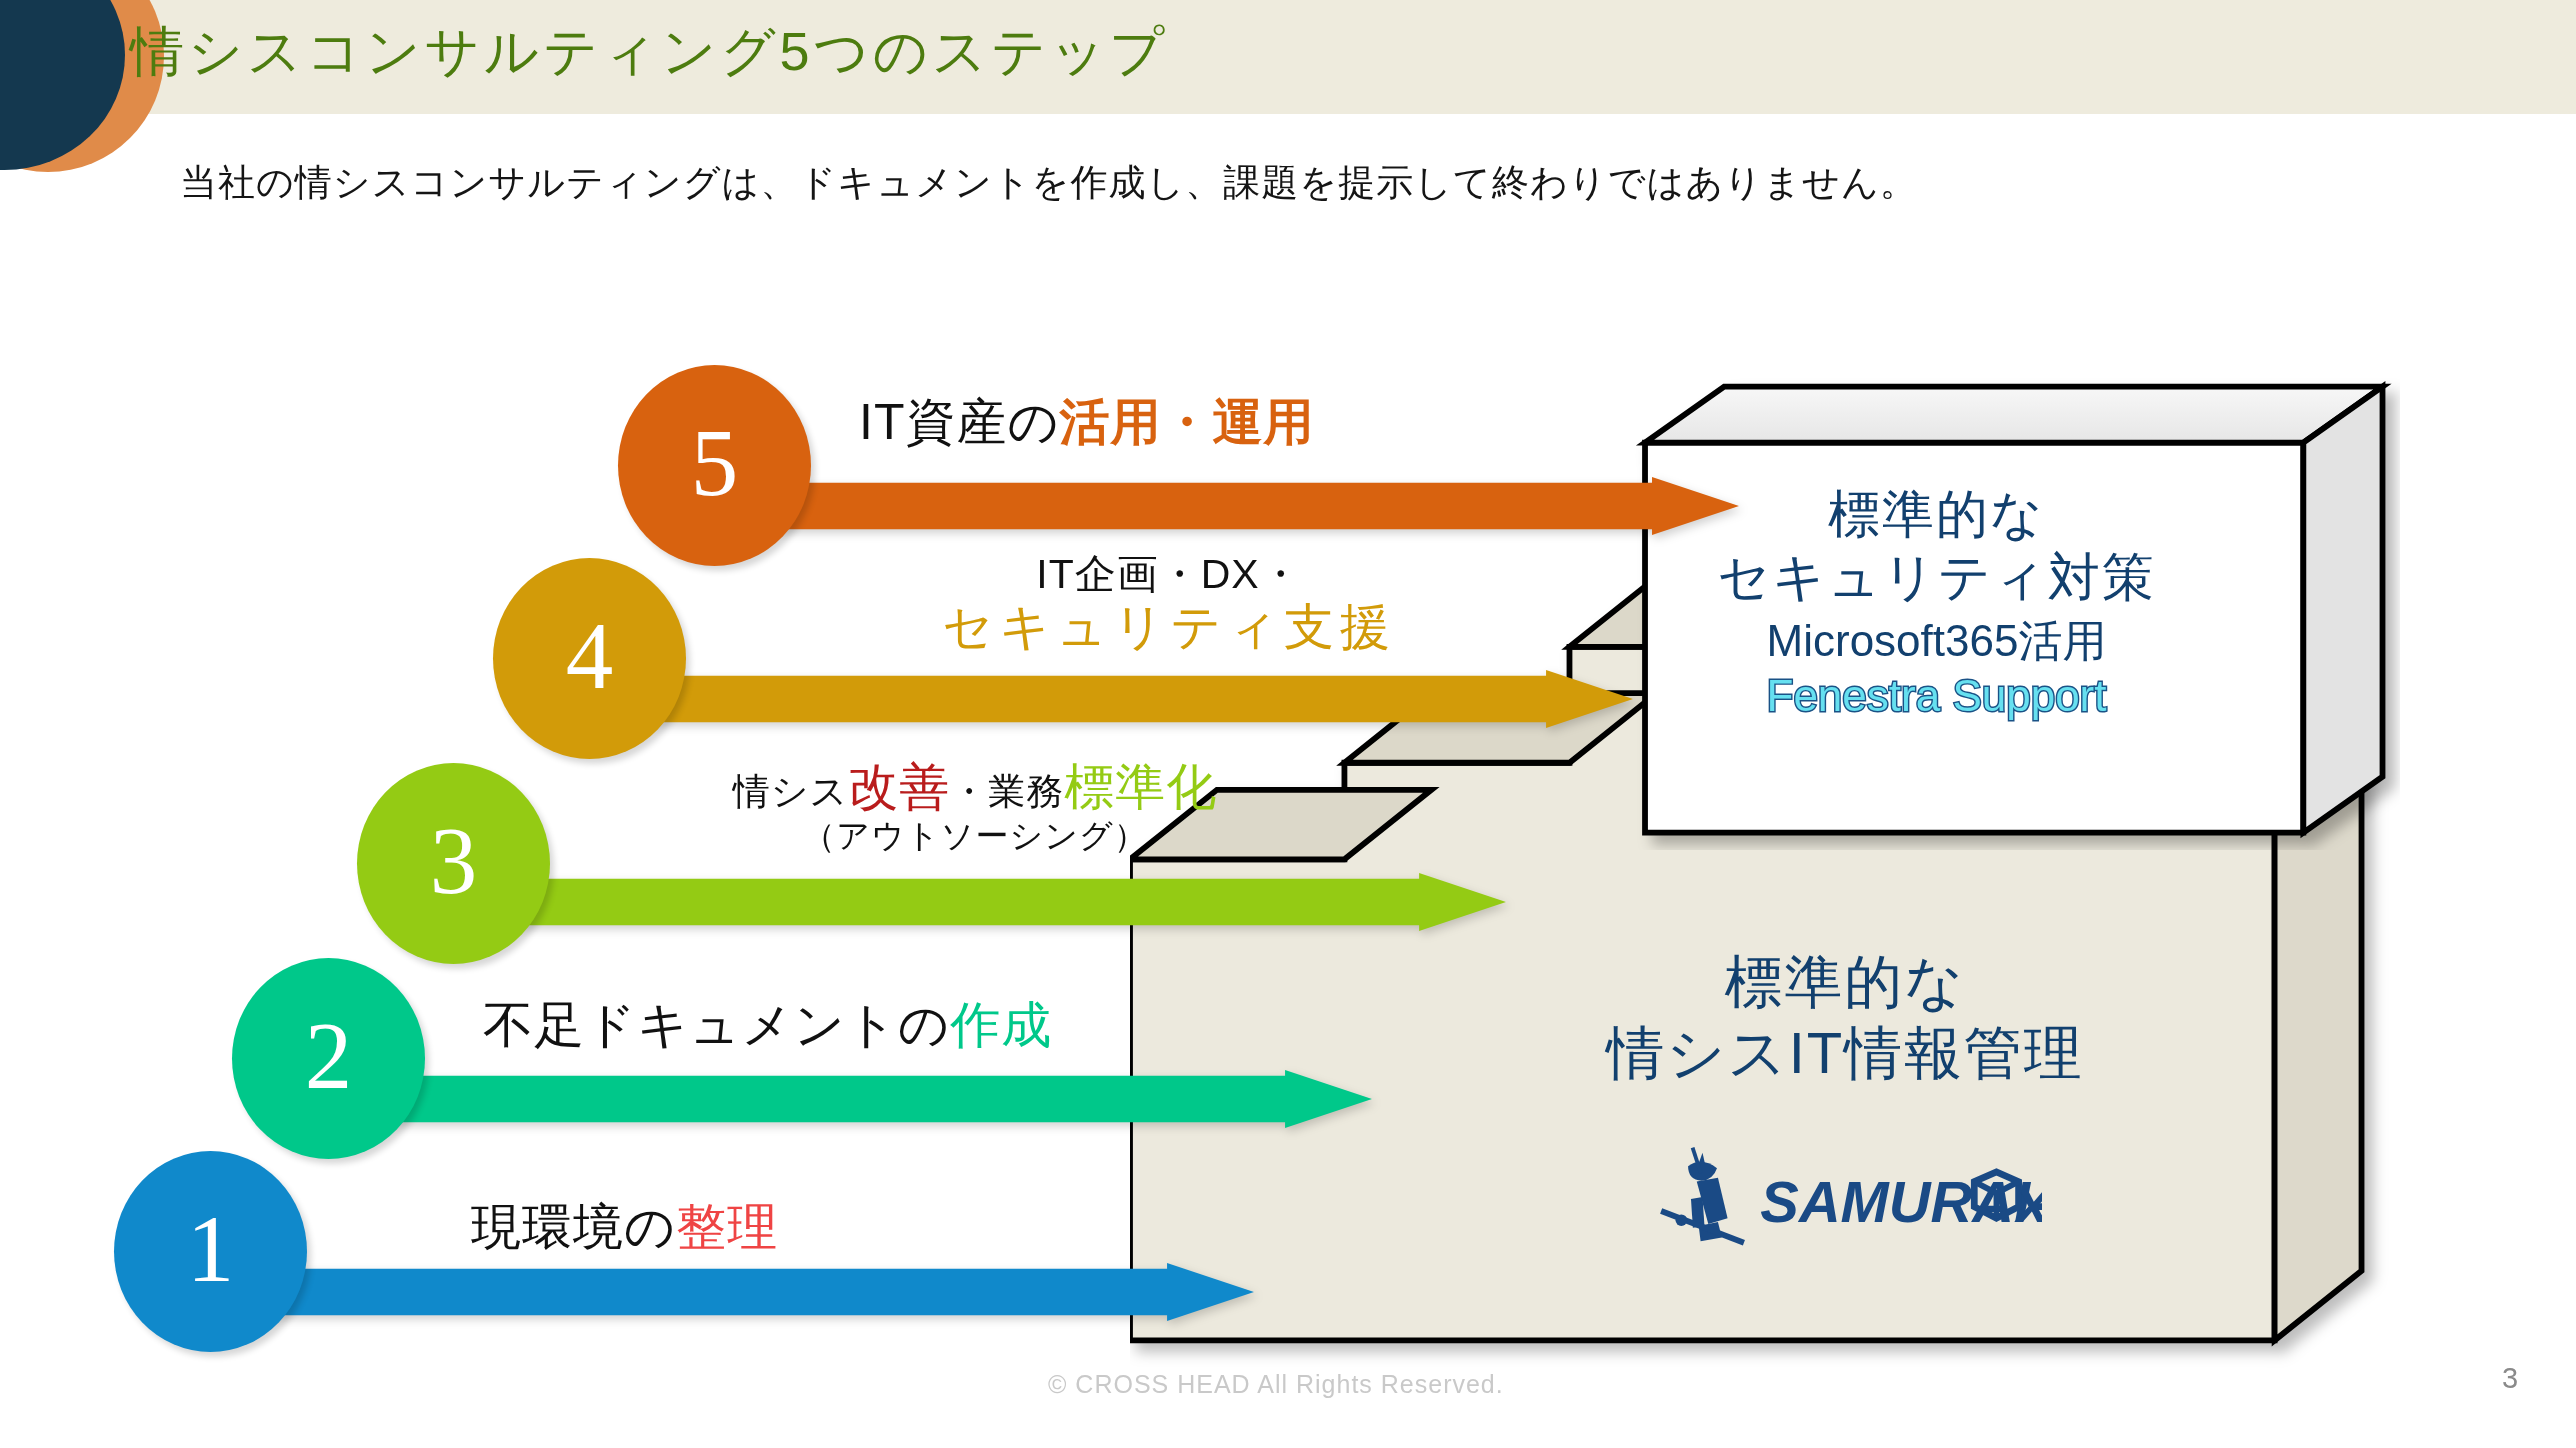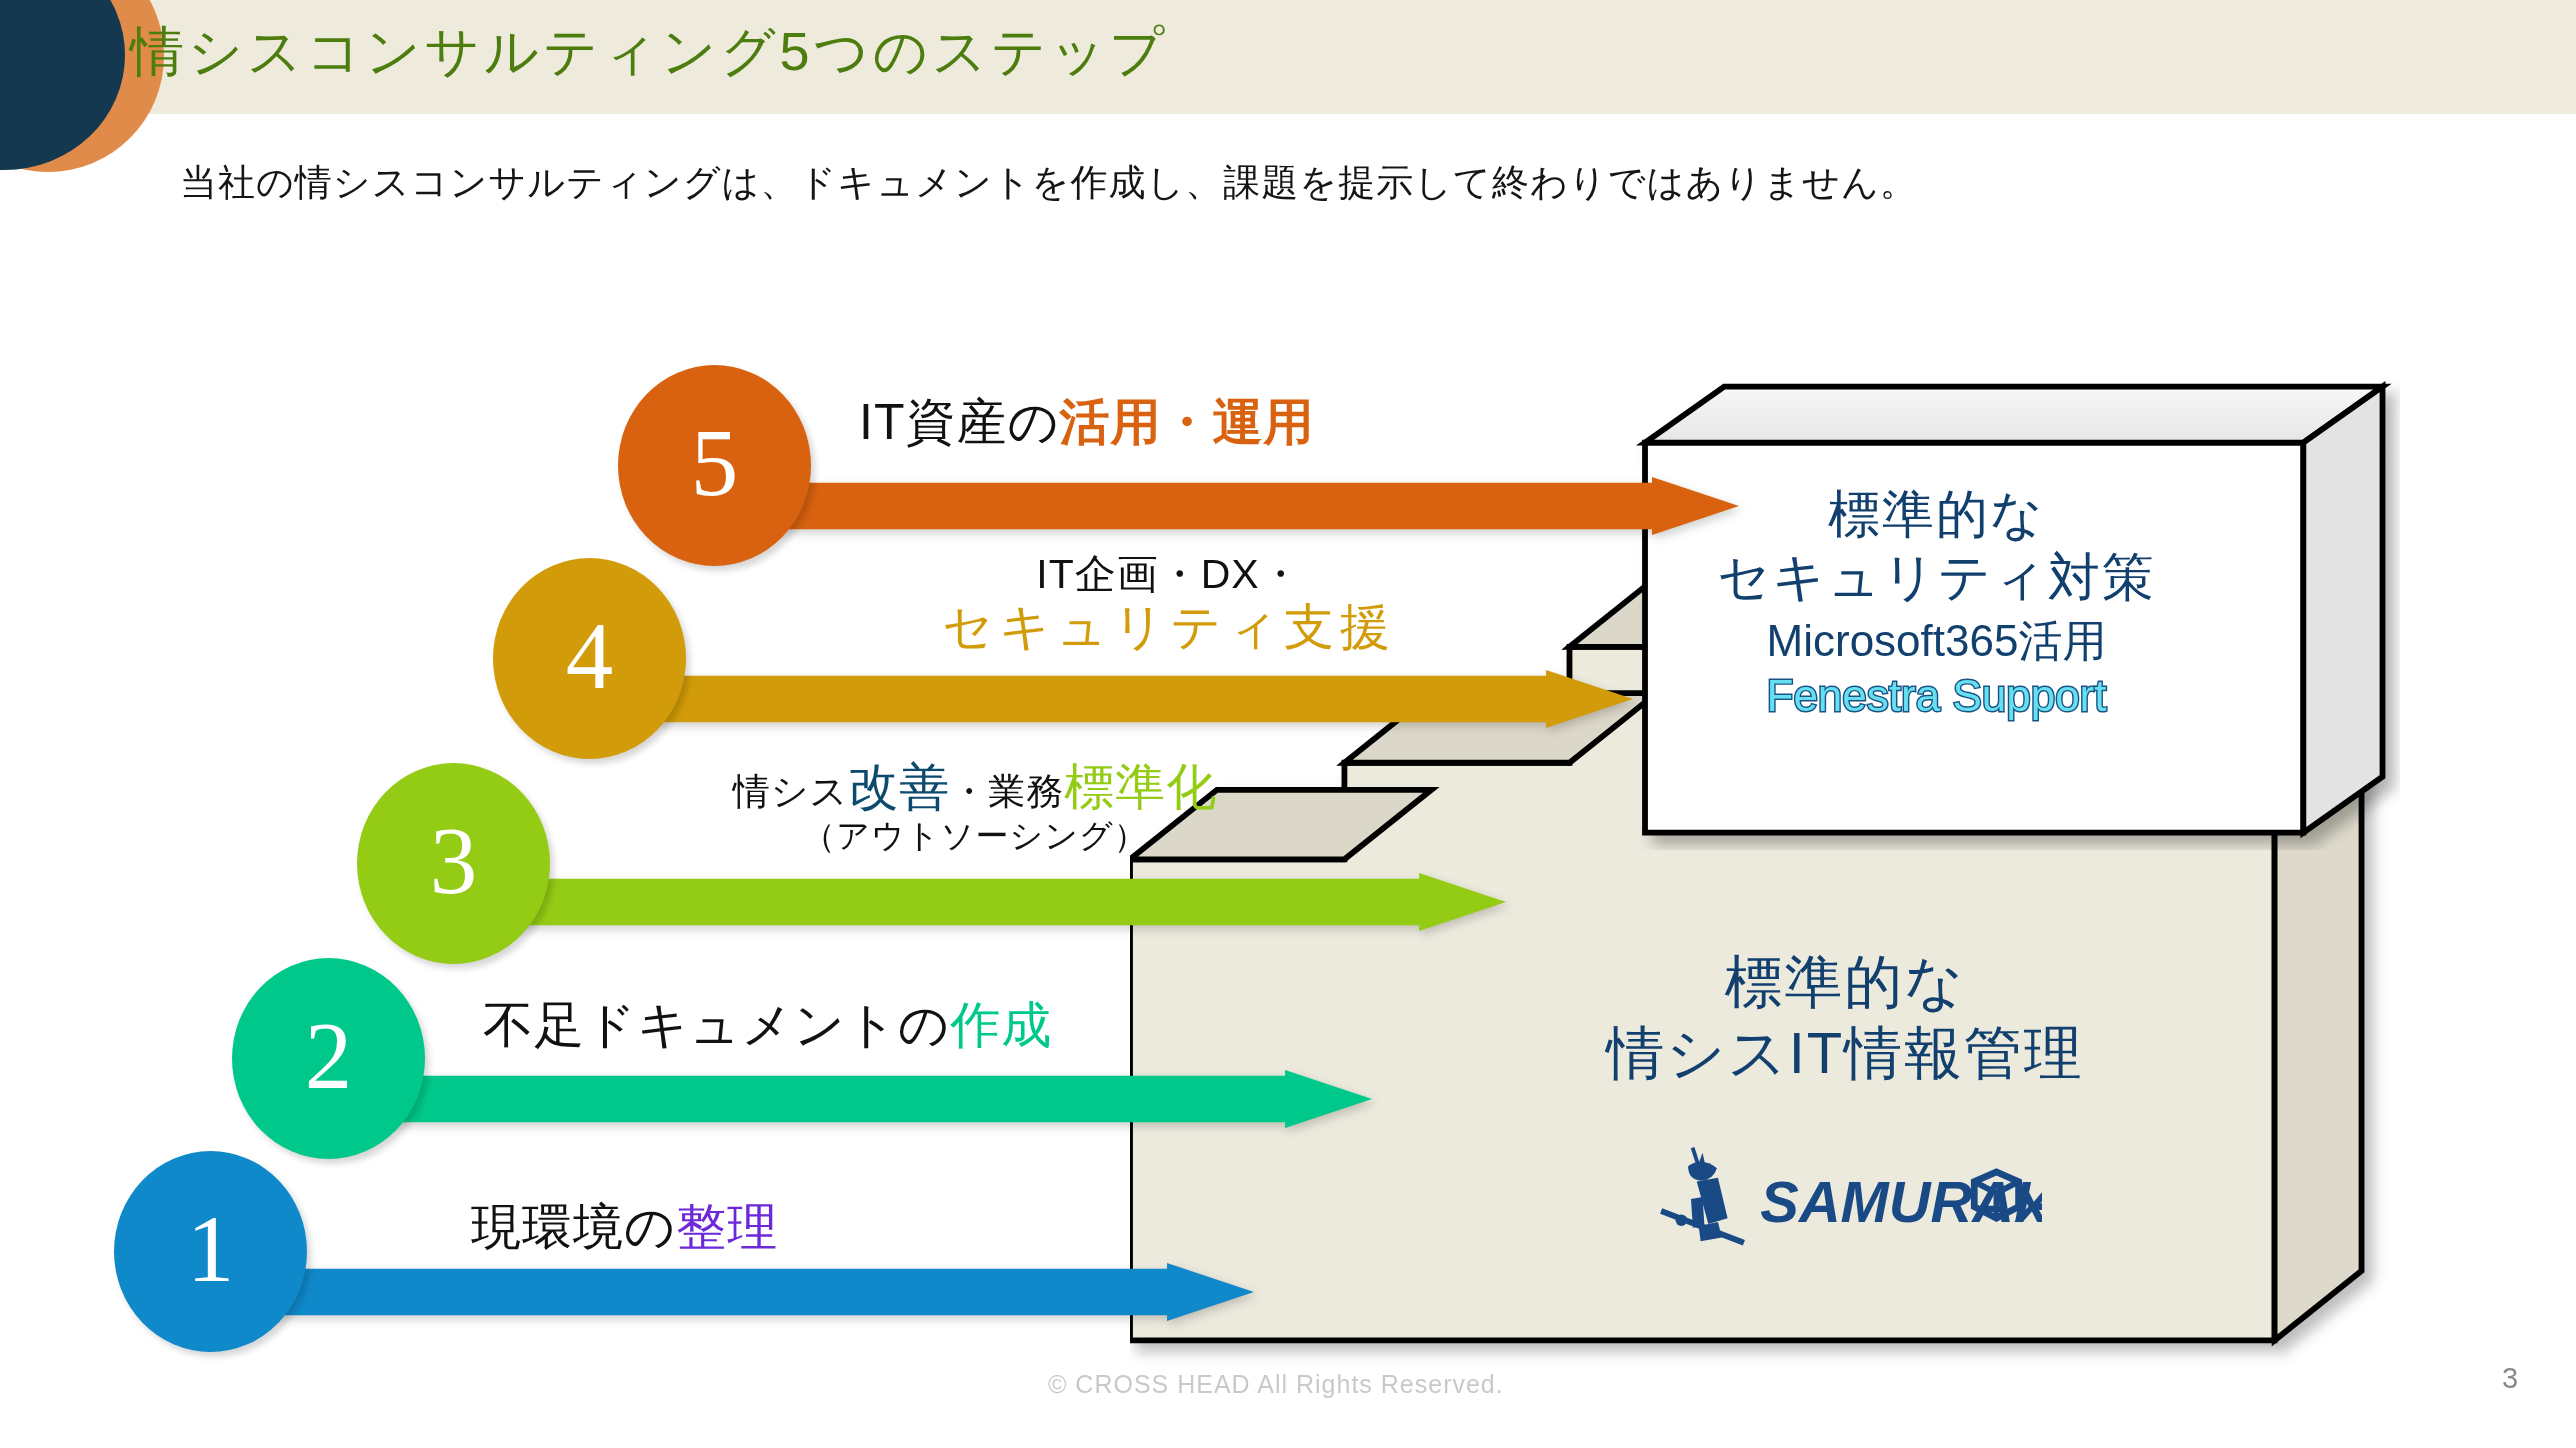--- a/index.html
+++ b/index.html
@@ -228,21 +228,21 @@
   <div class="step" style="left:357px;top:763px;">
     <div class="arrow" style="left:116px;top:110px;">
       <svg width="1033" height="58" viewBox="0 0 1070 60">
           <path d="M0 6 L980 6 L980 0 L1070 30 L980 60 L980 54 L0 54 Z" fill="#94cb14"></path>
         </svg>
     </div>
     <div class="bubble" style="background:#94cb14;">
       <span>3</span>
     </div>
     <div class="caption" style="left:251px;top:-3.9px;text-align:center;width:734px;">
-      <span style="font-size:37px;">情シス</span><span class="big" style="color:#0c4a6e;">改善</span><span style="font-size:37px;">・業務</span><span class="big" style="color:#94cb14;">標準化</span>
+      <span style="font-size:37px;">情シス</span><span class="big" style="color:#b91c1c;">改善</span><span style="font-size:37px;">・業務</span><span class="big" style="color:#94cb14;">標準化</span>
       <span class="sub">（アウトソーシング）</span>
     </div>
   </div>
 
   <div class="step" style="left:232px;top:958px;">
     <div class="arrow" style="left:116px;top:112px;">
       <svg width="1024" height="58" viewBox="0 0 1060 60">
           <path d="M0 6 L970 6 L970 0 L1060 30 L970 60 L970 54 L0 54 Z" fill="#00c88a"></path>
         </svg>
     </div>
@@ -257,21 +257,21 @@
   <div class="step" style="left:114px;top:1151px;">
     <div class="arrow" style="left:116px;top:112px;">
       <svg width="1024" height="58" viewBox="0 0 1060 60">
           <path d="M0 6 L970 6 L970 0 L1060 30 L970 60 L970 54 L0 54 Z" fill="#1089cb"></path>
         </svg>
     </div>
     <div class="bubble" style="background:#1089cb;">
       <span>1</span>
     </div>
     <div class="caption" style="left:357px;top:48px;">
-      <span class="big">現環境の</span><span class="big" style="color:#6d28d9;">整理</span>
+      <span class="big">現環境の</span><span class="big" style="color:#ef4444;">整理</span>
     </div>
   </div>
 
   <div class="footer-copy">© CROSS HEAD All Rights Reserved.</div>
   <div class="footer-page">3</div>
 
 </div>
 
 
 </body></html>

